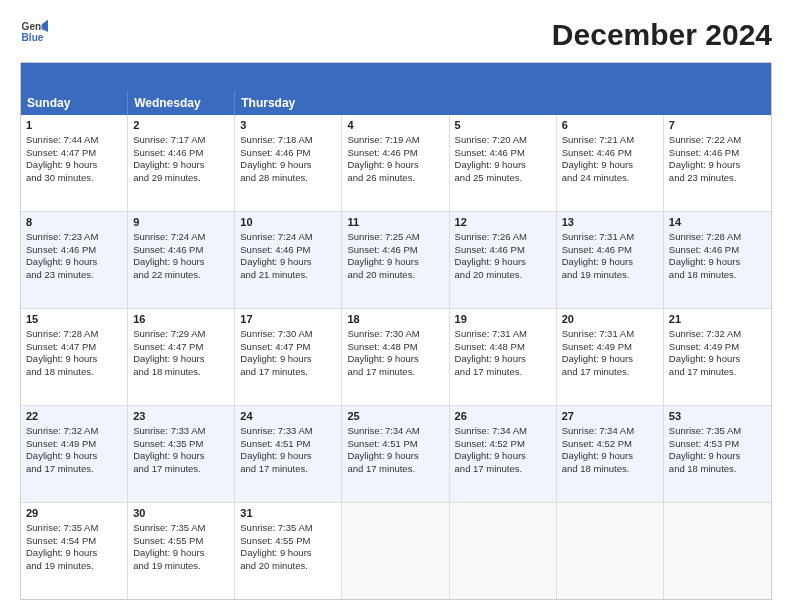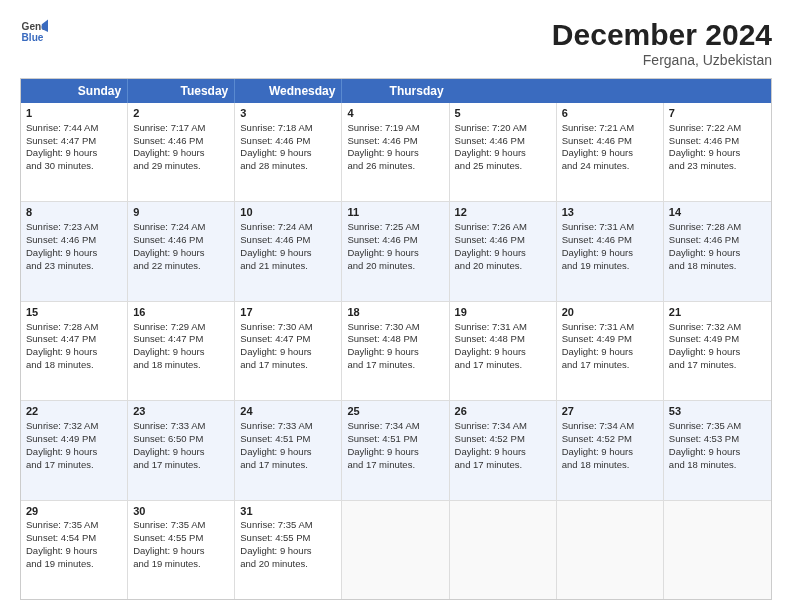--- a/index.html
+++ b/index.html
@@ -26,21 +26,20 @@
     .logo {
       display: flex;
       align-items: center;
       gap: 4px;
     }
     .logo-icon {
       width: 28px;
       height: 28px;
     }
     .title-block {
-      text-align: right;
     }
     .main-title {
       font-size: 30px;
       font-weight: bold;
       color: #222;
     }
     .subtitle {
       font-size: 14px;
       color: #555;
     }
@@ -53,22 +52,23 @@
     .cal-header-row {
       display: grid;
       grid-template-columns: repeat(7, 1fr);
       background: #3a6bbf;
     }
     .cal-header-cell {
       color: #fff;
       font-size: 12px;
       font-weight: bold;
       padding: 5px 6px;
-      text-align: right;
+      text-align: left;
       border-right: 1px solid #5a8ad0;
+      margin-top: 28px;
     }
     .cal-header-cell:last-child { border-right: none; }
     .cal-body {
       flex: 1;
       display: flex;
       flex-direction: column;
     }
     .cal-week {
       display: grid;
       grid-template-columns: repeat(7, 1fr);
@@ -102,28 +102,26 @@
   <div class="header">
     <div class="logo">
       <svg class="logo-icon" viewBox="0 0 36 36">
         <text x="2" y="16" font-size="13" font-weight="bold" fill="#444">General</text>
         <text x="2" y="30" font-size="13" font-weight="bold" fill="#3a6bbf">Blue</text>
         <polygon points="28,8 36,2 36,18 28,14" fill="#3a6bbf"></polygon>
       </svg>
     </div>
     <div class="title-block">
       <div class="main-title">December 2024</div>
-      <div class="subtitle">Fergana, Uzbekistan</div>
     </div>
   </div>
 
   <div class="calendar">
     <div class="cal-header-row" id="cal-header">
         <div class="cal-header-cell">Sunday</div>
-        <div class="cal-header-cell">Tuesday</div>
         <div class="cal-header-cell">Wednesday</div>
         <div class="cal-header-cell">Thursday</div>
       </div>
     <div class="cal-body" id="cal-body">
         <div class="cal-week">
           <div class="cal-cell"><span class="day-num">1</span><span>Sunrise: 7:44 AM</span> <br><span>Sunset: 4:47 PM</span> <br><span>Daylight: 9 hours</span> <br><span>and 30 minutes.</span> <br></div>
           <div class="cal-cell"><span class="day-num">2</span><span>Sunrise: 7:17 AM</span> <br><span>Sunset: 4:46 PM</span> <br><span>Daylight: 9 hours</span> <br><span>and 29 minutes.</span> <br></div>
           <div class="cal-cell"><span class="day-num">3</span><span>Sunrise: 7:18 AM</span> <br><span>Sunset: 4:46 PM</span> <br><span>Daylight: 9 hours</span> <br><span>and 28 minutes.</span> <br></div>
           <div class="cal-cell"><span class="day-num">4</span><span>Sunrise: 7:19 AM</span> <br><span>Sunset: 4:46 PM</span> <br><span>Daylight: 9 hours</span> <br><span>and 26 minutes.</span> <br></div>
           <div class="cal-cell"><span class="day-num">5</span><span>Sunrise: 7:20 AM</span> <br><span>Sunset: 4:46 PM</span> <br><span>Daylight: 9 hours</span> <br><span>and 25 minutes.</span> <br></div>
@@ -143,21 +141,21 @@
           <div class="cal-cell"><span class="day-num">15</span><span>Sunrise: 7:28 AM</span> <br><span>Sunset: 4:47 PM</span> <br><span>Daylight: 9 hours</span> <br><span>and 18 minutes.</span> <br></div>
           <div class="cal-cell"><span class="day-num">16</span><span>Sunrise: 7:29 AM</span> <br><span>Sunset: 4:47 PM</span> <br><span>Daylight: 9 hours</span> <br><span>and 18 minutes.</span> <br></div>
           <div class="cal-cell"><span class="day-num">17</span><span>Sunrise: 7:30 AM</span> <br><span>Sunset: 4:47 PM</span> <br><span>Daylight: 9 hours</span> <br><span>and 17 minutes.</span> <br></div>
           <div class="cal-cell"><span class="day-num">18</span><span>Sunrise: 7:30 AM</span> <br><span>Sunset: 4:48 PM</span> <br><span>Daylight: 9 hours</span> <br><span>and 17 minutes.</span> <br></div>
           <div class="cal-cell"><span class="day-num">19</span><span>Sunrise: 7:31 AM</span> <br><span>Sunset: 4:48 PM</span> <br><span>Daylight: 9 hours</span> <br><span>and 17 minutes.</span> <br></div>
           <div class="cal-cell"><span class="day-num">20</span><span>Sunrise: 7:31 AM</span> <br><span>Sunset: 4:49 PM</span> <br><span>Daylight: 9 hours</span> <br><span>and 17 minutes.</span> <br></div>
           <div class="cal-cell"><span class="day-num">21</span><span>Sunrise: 7:32 AM</span> <br><span>Sunset: 4:49 PM</span> <br><span>Daylight: 9 hours</span> <br><span>and 17 minutes.</span> <br></div>
         </div>
         <div class="cal-week">
           <div class="cal-cell"><span class="day-num">22</span><span>Sunrise: 7:32 AM</span> <br><span>Sunset: 4:49 PM</span> <br><span>Daylight: 9 hours</span> <br><span>and 17 minutes.</span> <br></div>
-          <div class="cal-cell"><span class="day-num">23</span><span>Sunrise: 7:33 AM</span> <br><span>Sunset: 6:50 PM</span> <br><span>Daylight: 9 hours</span> <br><span>and 17 minutes.</span> <br></div>
+          <div class="cal-cell"><span class="day-num">23</span><span>Sunrise: 7:33 AM</span> <br><span>Sunset: 4:35 PM</span> <br><span>Daylight: 9 hours</span> <br><span>and 17 minutes.</span> <br></div>
           <div class="cal-cell"><span class="day-num">24</span><span>Sunrise: 7:33 AM</span> <br><span>Sunset: 4:51 PM</span> <br><span>Daylight: 9 hours</span> <br><span>and 17 minutes.</span> <br></div>
           <div class="cal-cell"><span class="day-num">25</span><span>Sunrise: 7:34 AM</span> <br><span>Sunset: 4:51 PM</span> <br><span>Daylight: 9 hours</span> <br><span>and 17 minutes.</span> <br></div>
           <div class="cal-cell"><span class="day-num">26</span><span>Sunrise: 7:34 AM</span> <br><span>Sunset: 4:52 PM</span> <br><span>Daylight: 9 hours</span> <br><span>and 17 minutes.</span> <br></div>
           <div class="cal-cell"><span class="day-num">27</span><span>Sunrise: 7:34 AM</span> <br><span>Sunset: 4:52 PM</span> <br><span>Daylight: 9 hours</span> <br><span>and 18 minutes.</span> <br></div>
           <div class="cal-cell"><span class="day-num">53</span><span>Sunrise: 7:35 AM</span> <br><span>Sunset: 4:53 PM</span> <br><span>Daylight: 9 hours</span> <br><span>and 18 minutes.</span> <br></div>
         </div>
         <div class="cal-week">
           <div class="cal-cell"><span class="day-num">29</span><span>Sunrise: 7:35 AM</span> <br><span>Sunset: 4:54 PM</span> <br><span>Daylight: 9 hours</span> <br><span>and 19 minutes.</span> <br></div>
           <div class="cal-cell"><span class="day-num">30</span><span>Sunrise: 7:35 AM</span> <br><span>Sunset: 4:55 PM</span> <br><span>Daylight: 9 hours</span> <br><span>and 19 minutes.</span> <br></div>
           <div class="cal-cell"><span class="day-num">31</span><span>Sunrise: 7:35 AM</span> <br><span>Sunset: 4:55 PM</span> <br><span>Daylight: 9 hours</span> <br><span>and 20 minutes.</span> <br></div>

